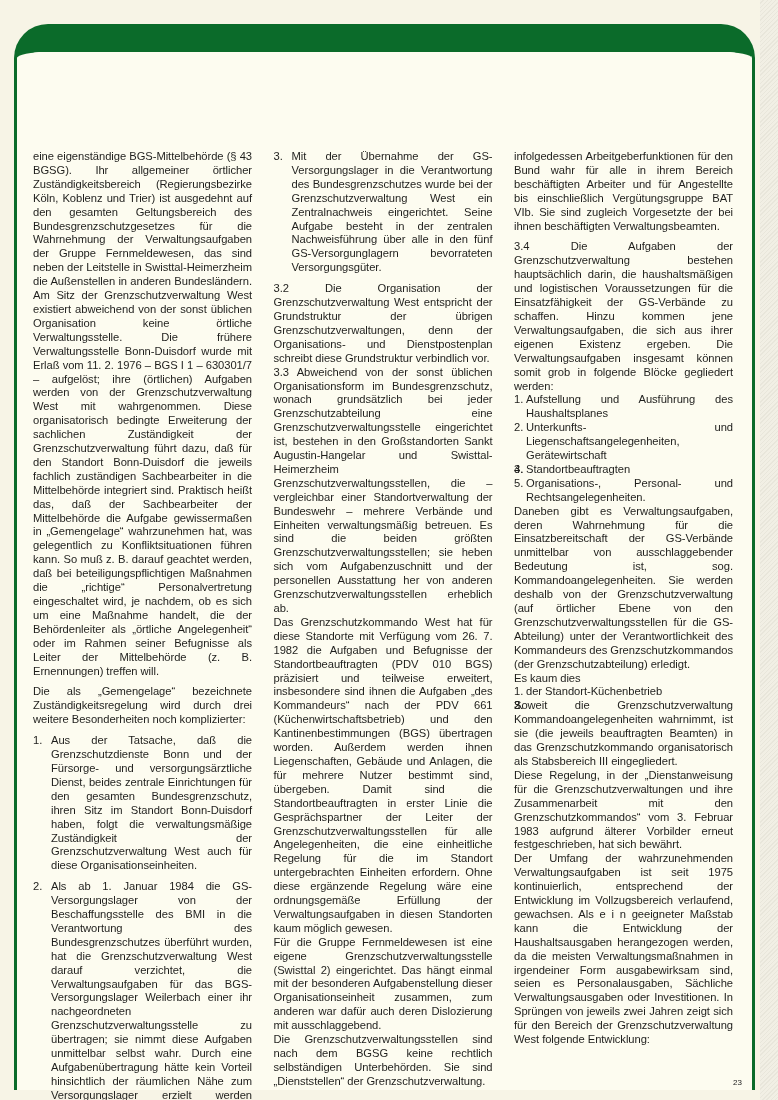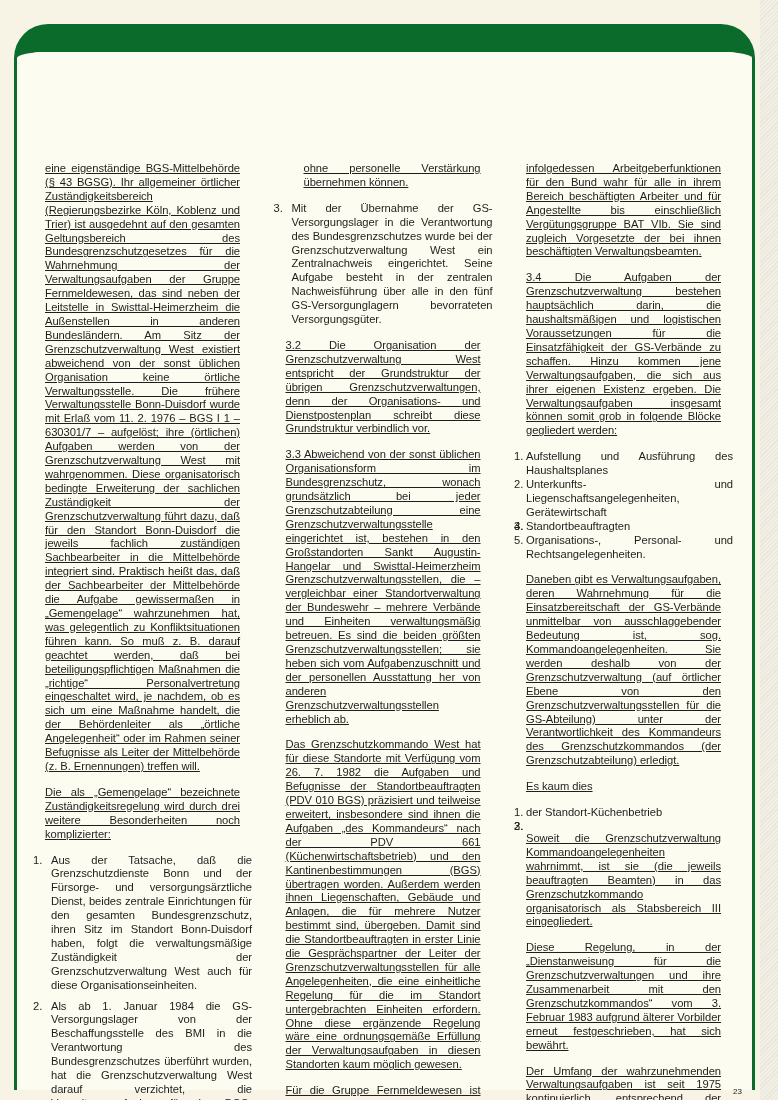--- a/index.html
+++ b/index.html
@@ -31,30 +31,30 @@
   .columns {
     position: absolute; top: 150px; left: 33px; width: 700px;
     display: flex; justify-content: space-between;
   }
   .col {
     width: 219px;
     font-size: 11.2px; line-height: 13.9px;
     text-align: justify; hyphens: manual;
     letter-spacing: -0.05px;
   }
-  .col p { margin: 12px; text-decoration: underline; }
+  .col p { margin: 0; }
   .col p.gap { margin-top: 7px; }
   .col ol { margin: 7px 0 0 0; padding: 0; list-style: none; }
   .col ol.tight { margin-top: 0; }
   .col li { position: relative; padding-left: 12px; }
   .col ol.big li { padding-left: 18px; margin-bottom: 7px; }
   .col li .num { position: absolute; left: 0; top: 0; }
   .page-number {
     position: absolute; left: 733px; top: 1078px;
-    font-size: 8px; color: #222; margin-top: 9px;
+    font-size: 8px; color: #222;
   }
 </style>
 </head>
 <body>
 
 <div class="right-margin"></div>
 
 <div class="frame"></div>
 
 <div class="columns">
@@ -68,21 +68,20 @@
         <span>Aus der Tatsache, daß die Grenzschutzdienste Bonn und der Fürsorge- und versorgungsärztliche Dienst, beides zentrale Einrichtungen für den gesamten Bundesgrenzschutz, ihren Sitz im Standort Bonn-Duisdorf haben, folgt die verwaltungsmäßige Zuständigkeit der Grenzschutzverwaltung West auch für diese Organisationseinheiten.</span>
       </li>
       <li>
         <span class="num">2.</span>
         <span>Als ab 1. Januar 1984 die GS-Versorgungslager von der Beschaffungsstelle des BMI in die Verantwortung des Bundesgrenzschutzes überführt wurden, hat die Grenzschutzverwaltung West darauf verzichtet, die Verwaltungsaufgaben für das BGS-Versorgungslager Weilerbach einer ihr nachgeordneten Grenzschutzverwaltungsstelle zu übertragen; sie nimmt diese Aufgaben unmittelbar selbst wahr. Durch eine Aufgabenübertragung hätte kein Vorteil hinsichtlich der räumlichen Nähe zum Versorgungslager erzielt werden können, zum anderen hätte keine Grenzschutzverwaltungsstelle im Bereich der Grenzschutzverwaltung West diese Aufgaben</span>
       </li>
     </ol>
   </div>
 
   <div class="col">
-    <p style="padding-left:18px">ohne personelle Verstärkung übernehmen können.</p>
     <ol class="big tight" style="margin-top:0">
       <li>
         <span class="num">3.</span>
         <span>Mit der Übernahme der GS-Versorgungslager in die Verantwortung des Bundesgrenzschutzes wurde bei der Grenzschutzverwaltung West ein Zentralnachweis eingerichtet. Seine Aufgabe besteht in der zentralen Nachweisführung über alle in den fünf GS-Versorgunglagern bevorrateten Versorgungsgüter.</span>
       </li>
     </ol>
     <p>3.2 Die Organisation der Grenzschutzverwaltung West entspricht der Grundstruktur der übrigen Grenzschutzverwaltungen, denn der Organisations- und Dienstpostenplan schreibt diese Grundstruktur verbindlich vor.</p>
     <p>3.3 Abweichend von der sonst üblichen Organisationsform im Bundesgrenzschutz, wonach grundsätzlich bei jeder Grenzschutzabteilung eine Grenzschutzverwaltungsstelle eingerichtet ist, bestehen in den Großstandorten Sankt Augustin-Hangelar und Swisttal-Heimerzheim Grenzschutzverwaltungsstellen, die – vergleichbar einer Standortverwaltung der Bundeswehr – mehrere Verbände und Einheiten verwaltungsmäßig betreuen. Es sind die beiden größten Grenzschutzverwaltungsstellen; sie heben sich vom Aufgabenzuschnitt und der personellen Ausstattung her von anderen Grenzschutzverwaltungsstellen erheblich ab.</p>
     <p>Das Grenzschutzkommando West hat für diese Standorte mit Verfügung vom 26. 7. 1982 die Aufgaben und Befugnisse der Standortbeauftragten (PDV 010 BGS) präzisiert und teilweise erweitert, insbesondere sind ihnen die Aufgaben „des Kommandeurs“ nach der PDV 661 (Küchenwirtschaftsbetrieb) und den Kantinenbestimmungen (BGS) übertragen worden. Außerdem werden ihnen Liegenschaften, Gebäude und Anlagen, die für mehrere Nutzer bestimmt sind, übergeben. Damit sind die Standortbeauftragten in erster Linie die Gesprächspartner der Leiter der Grenzschutzverwaltungsstellen für alle Angelegenheiten, die eine einheitliche Regelung für die im Standort untergebrachten Einheiten erfordern. Ohne diese ergänzende Regelung wäre eine ordnungsgemäße Erfüllung der Verwaltungsaufgaben in diesen Standorten kaum möglich gewesen.</p>
     <p>Für die Gruppe Fernmeldewesen ist eine eigene Grenzschutzverwaltungsstelle (Swisttal 2) eingerichtet. Das hängt einmal mit der besonderen Aufgabenstellung dieser Organisationseinheit zusammen, zum anderen war dafür auch deren Dislozierung mit ausschlaggebend.</p>

